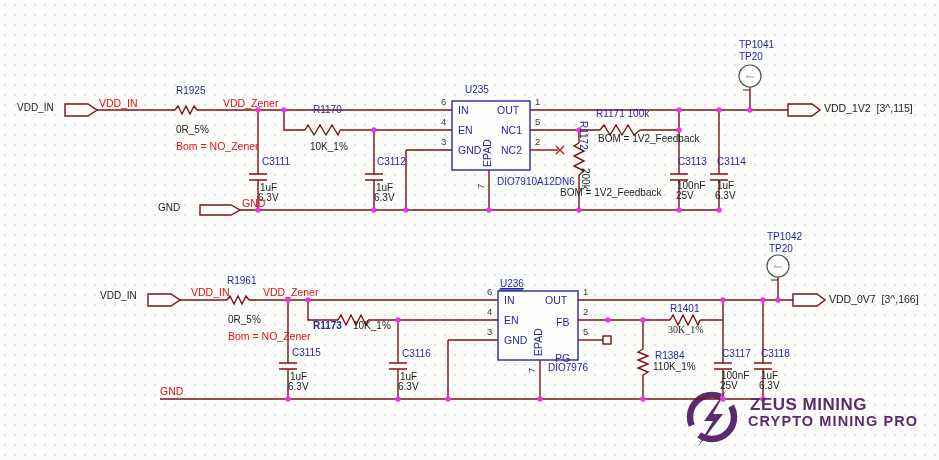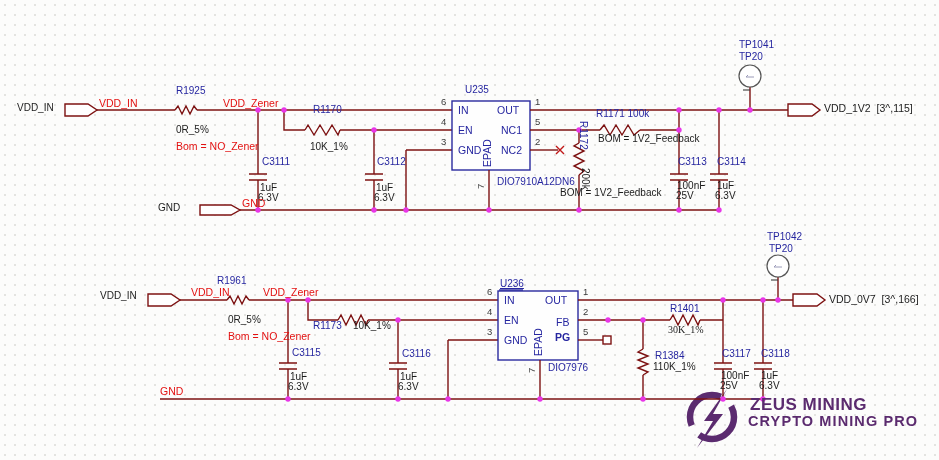--- a/index.html
+++ b/index.html
@@ -185,39 +185,39 @@
       <div class="lb blk" style="left: 677px; top: 181px;">100nF</div>
       <div class="lb blk" style="left: 676px; top: 191px;">25V</div>
       <div class="lb navy" style="left: 717px; top: 157px; text-align: center;">C3114</div>
       <div class="lb blk" style="left: 717px; top: 181px;">1uF</div>
       <div class="lb blk" style="left: 715px; top: 191px;">6.3V</div>
       <div class="lb navy" style="left: 739px; top: 40px;">TP1041</div>
       <div class="lb navy" style="left: 739px; top: 52px;">TP20</div>
       <div class="lb port" style="left: 824px; top: 103px;">VDD_1V2  [3^,115]</div>
       <div class="lb blk" style="left: 100px; top: 291px;">VDD_IN</div>
       <div class="lb red" style="left: 191px; top: 287px;">VDD_IN</div>
-      <div class="lb navy" style="left: 217px; top: 276px;">R1961</div>
+      <div class="lb navy" style="left: 227px; top: 276px;">R1961</div>
       <div class="lb blk" style="left: 228px; top: 315px;">0R_5%</div>
       <div class="lb red" style="left: 228px; top: 331px;">Bom = NO_Zener</div>
       <div class="lb red" style="left: 263px; top: 287px;">VDD_Zener</div>
       <div class="lb navy" style="left: 292px; top: 348px;">C3115</div>
       <div class="lb blk" style="left: 290px; top: 372px;">1uF</div>
       <div class="lb blk" style="left: 288px; top: 382px;">6.3V</div>
-      <div class="lb navy" style="left: 313px; top: 321px;">R1173</div>
+      <div class="lb navy" style="left: 313px; top: 321px; font-weight: bold;">R1173</div>
       <div class="lb blk" style="left: 353px; top: 321px;">10K_1%</div>
       <div class="lb navy" style="left: 402px; top: 349px;">C3116</div>
       <div class="lb blk" style="left: 400px; top: 372px;">1uF</div>
       <div class="lb blk" style="left: 398px; top: 382px;">6.3V</div>
       <div class="lb navy u-underline" style="left: 500px; top: 279px;">U236</div>
       <div class="lb pin" style="left: 504px; top: 295px;">IN</div>
       <div class="lb pin" style="left: 504px; top: 315px;">EN</div>
       <div class="lb pin" style="left: 504px; top: 335px;">GND</div>
       <div class="lb pin" style="left: 545px; top: 295px;">OUT</div>
       <div class="lb pin" style="left: 556px; top: 317px;">FB</div>
-      <div class="lb pin" style="left: 555px; top: 332px; font-weight: bold;">PG</div>
+      <div class="lb pin" style="left: 555px; top: 353px;">PG</div>
       <div class="lb pin rotm90" style="left: 533px; top: 356px;">EPAD</div>
       <div class="lb num" style="left: 487px; top: 287px;">6</div>
       <div class="lb num" style="left: 487px; top: 307px;">4</div>
       <div class="lb num" style="left: 487px; top: 327px;">3</div>
       <div class="lb num" style="left: 583px; top: 287px;">1</div>
       <div class="lb num" style="left: 583px; top: 307px;">2</div>
       <div class="lb num" style="left: 583px; top: 327px;">5</div>
       <div class="lb num rotm90" style="left: 527px; top: 373px;">7</div>
       <div class="lb navy" style="left: 548px; top: 363px;">DIO7976</div>
       <div class="lb navy" style="left: 670px; top: 304px;">R1401</div>

